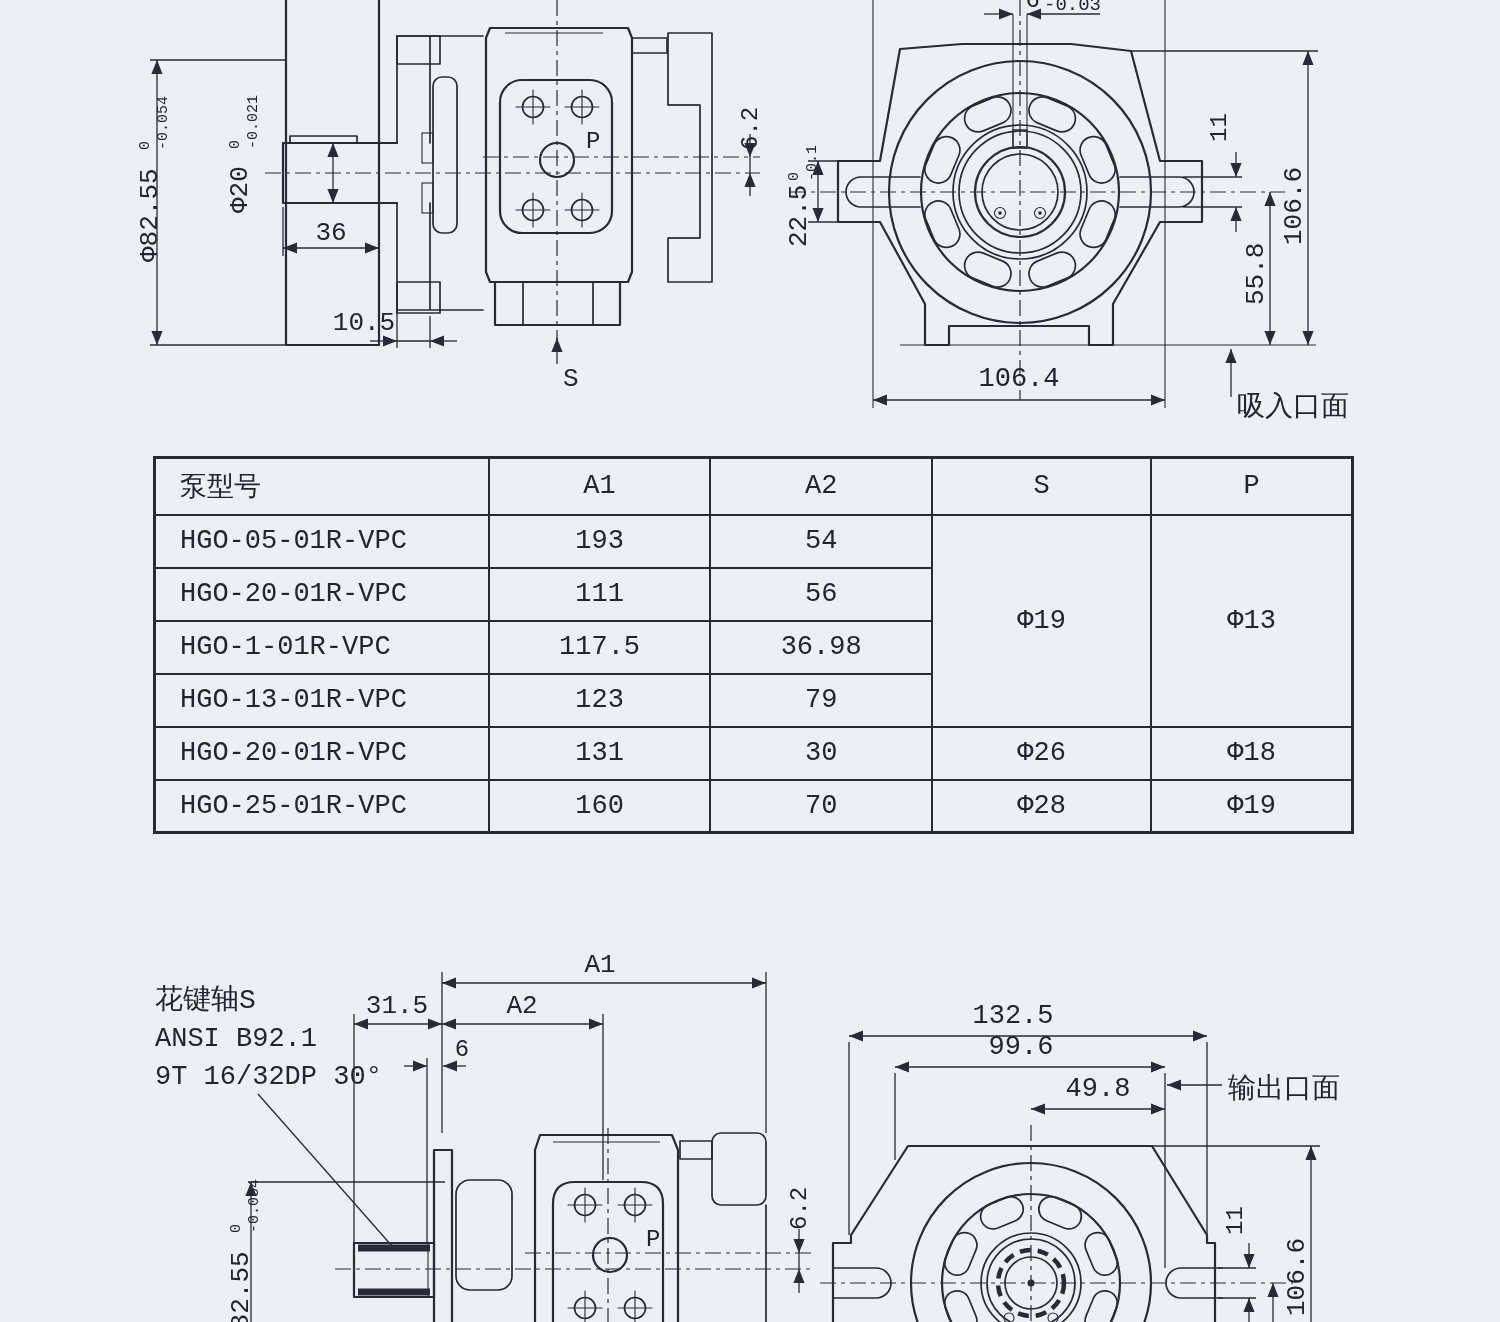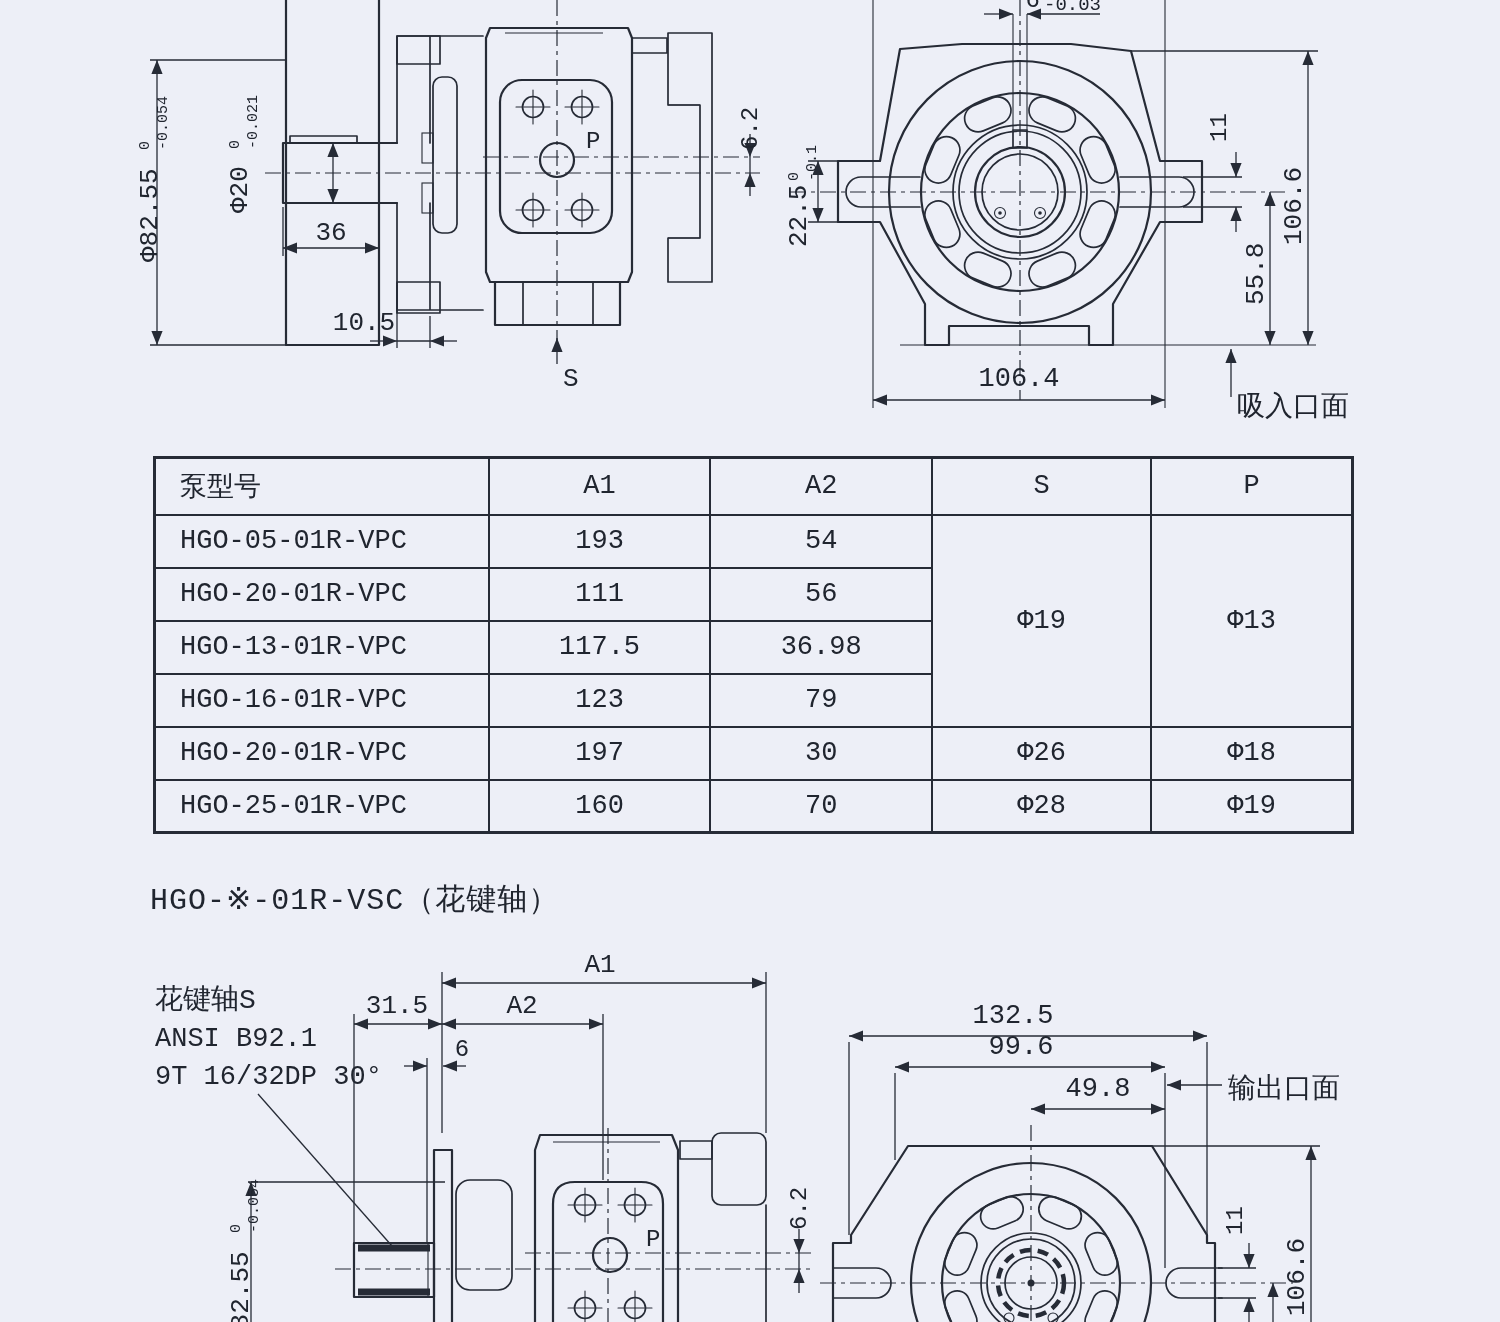--- a/index.html
+++ b/index.html
@@ -378,41 +378,40 @@
     <td>54</td>
     <td rowspan="4">Φ19</td>
     <td rowspan="4">Φ13</td>
   </tr>
   <tr class="data">
     <td class="model">HGO-20-01R-VPC</td>
     <td>111</td>
     <td>56</td>
   </tr>
   <tr class="data">
-    <td class="model">HGO-13-01R-VPC</td>
+    <td class="model">HGO-1-01R-VPC</td>
     <td>117.5</td>
     <td>36.98</td>
   </tr>
   <tr class="data">
-    <td class="model">HGO-16-01R-VPC</td>
+    <td class="model">HGO-13-01R-VPC</td>
     <td>123</td>
     <td>79</td>
   </tr>
   <tr class="data">
     <td class="model">HGO-20-01R-VPC</td>
-    <td>197</td>
+    <td>131</td>
     <td>30</td>
     <td>Φ26</td>
     <td>Φ18</td>
   </tr>
   <tr class="data">
     <td class="model">HGO-25-01R-VPC</td>
     <td>160</td>
     <td>70</td>
     <td>Φ28</td>
     <td>Φ19</td>
   </tr>
 </tbody>
     </table>
 
-<div id="section-title">HGO-※-01R-VSC（花键轴）</div>
 
 </div>
 
 </body></html>

